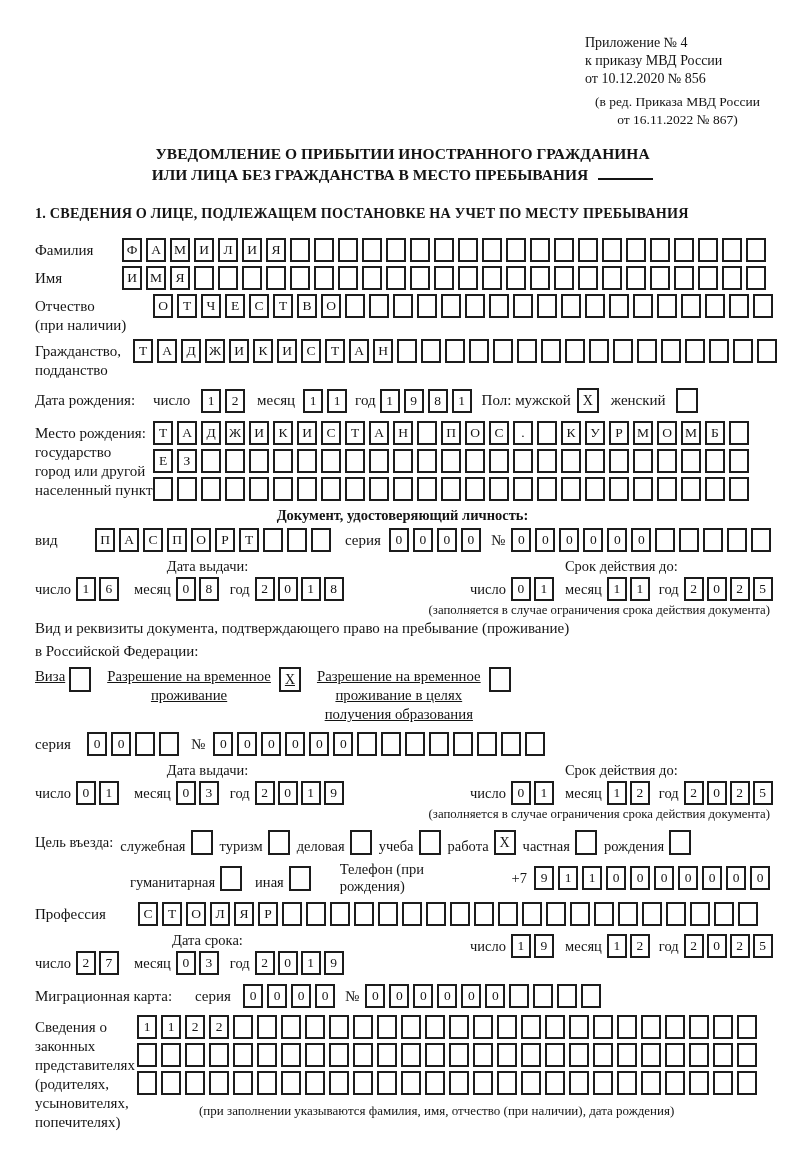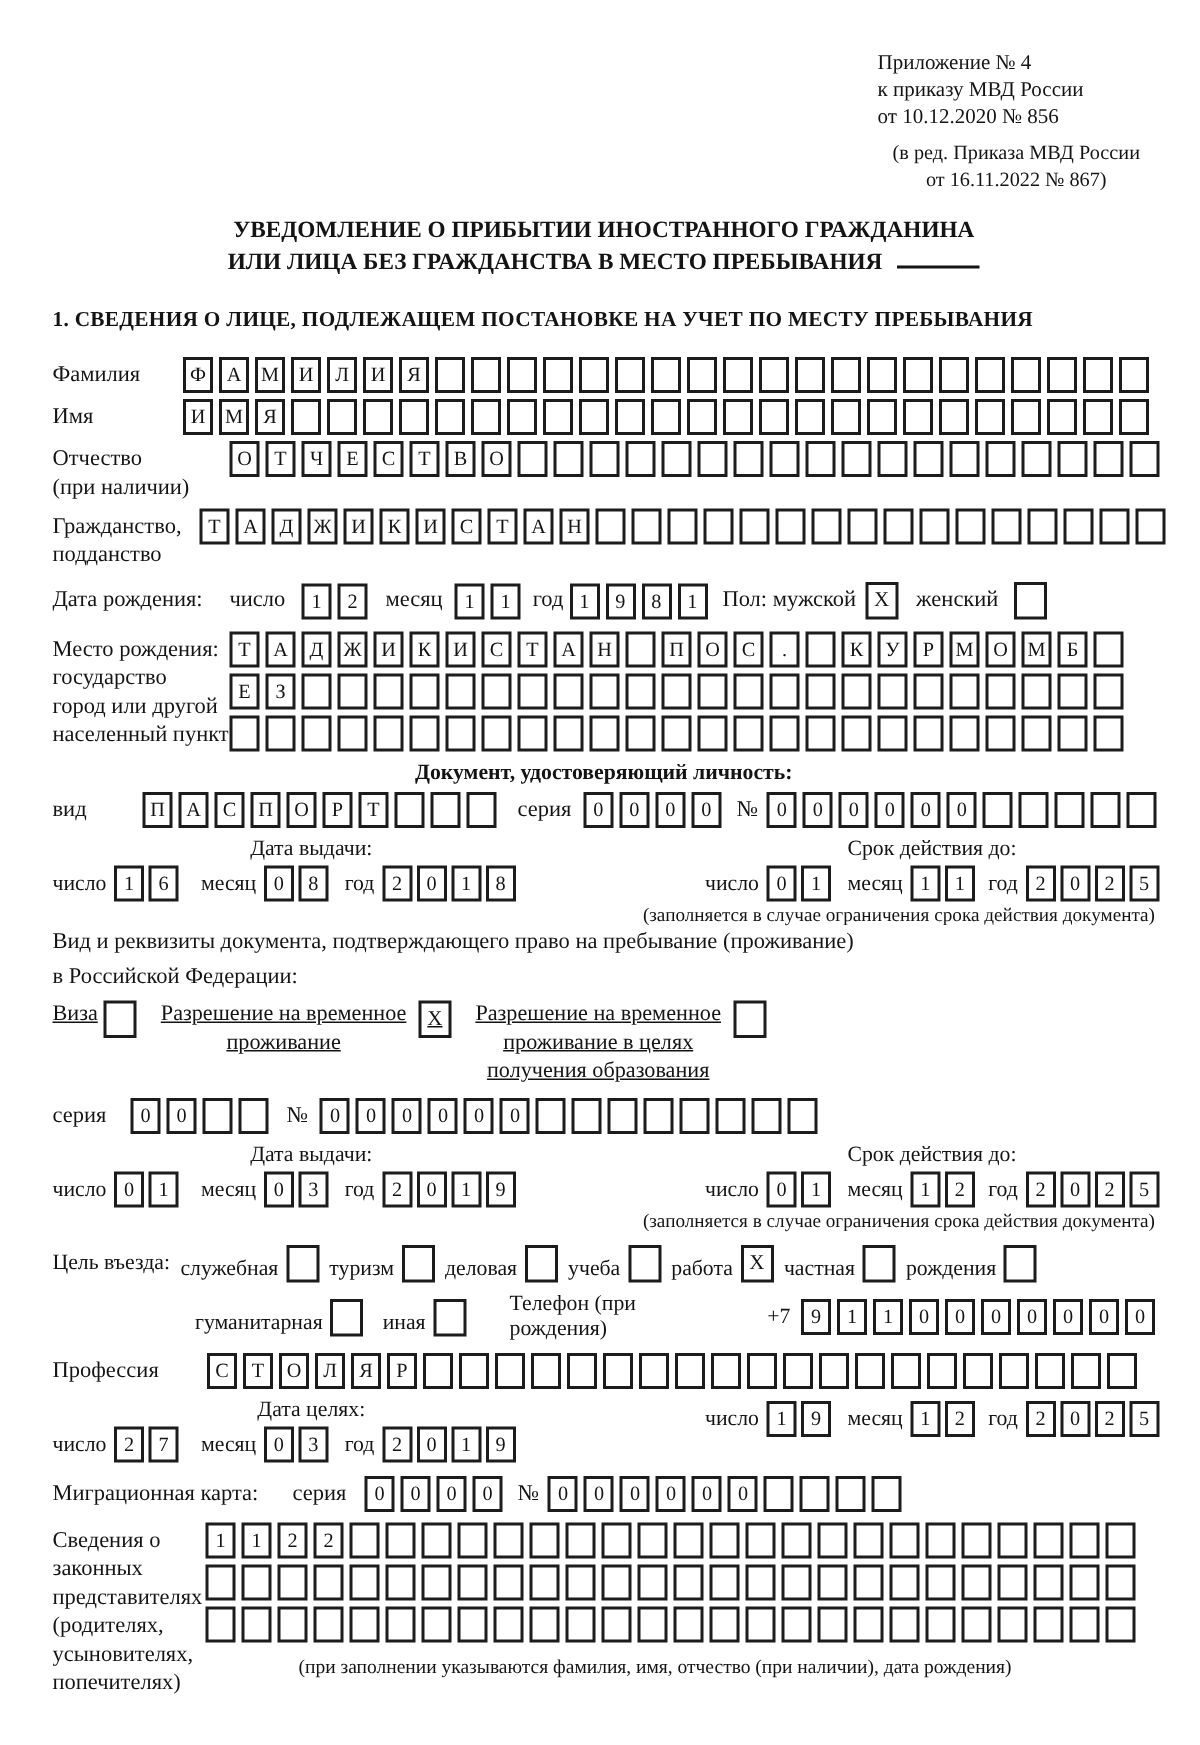--- a/index.html
+++ b/index.html
@@ -633,21 +633,21 @@
         <span class="cell"></span>
         <span class="cell"></span>
         <span class="cell"></span>
         <span class="cell"></span>
         <span class="cell"></span>
       </span>
   </div>
 
   <div class="two-col">
     <div class="col-left">
-      <div class="dg-header">Дата целях:</div>
+      <div class="dg-header">Дата срока:</div>
       <div class="dg">
         <span>число</span>
         <span class="cells">
             <span class="cell">2</span>
             <span class="cell">7</span>
           </span>
         <span style="margin-left:10px">месяц</span>
         <span class="cells">
             <span class="cell">0</span>
             <span class="cell">3</span>

